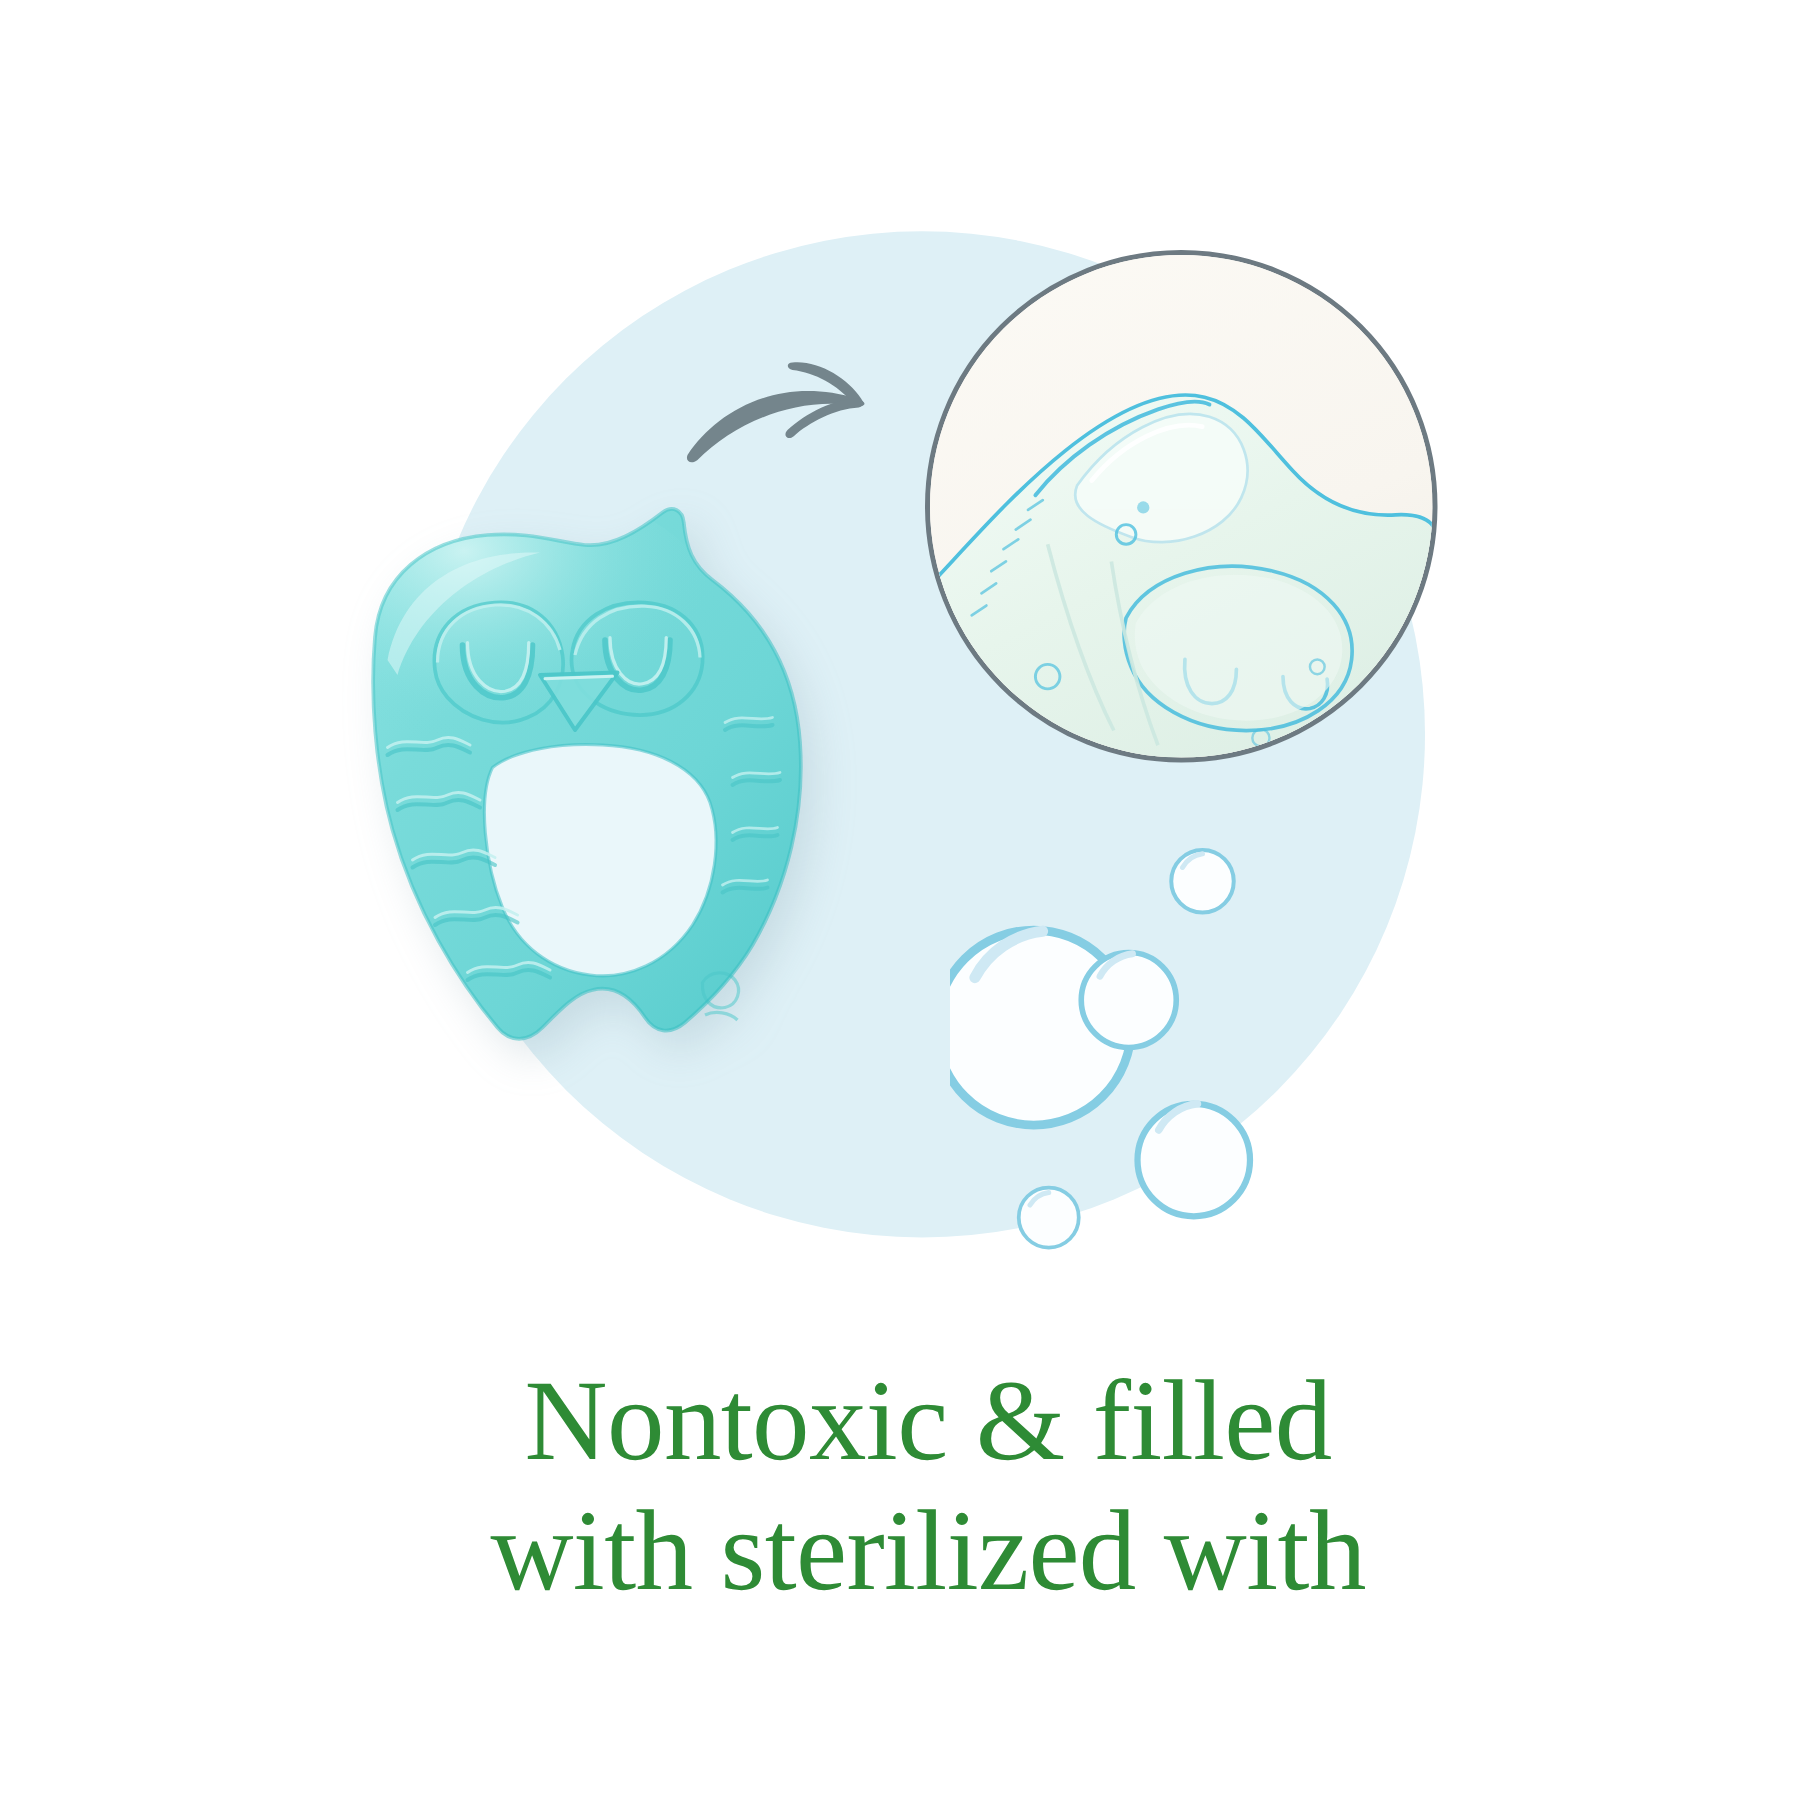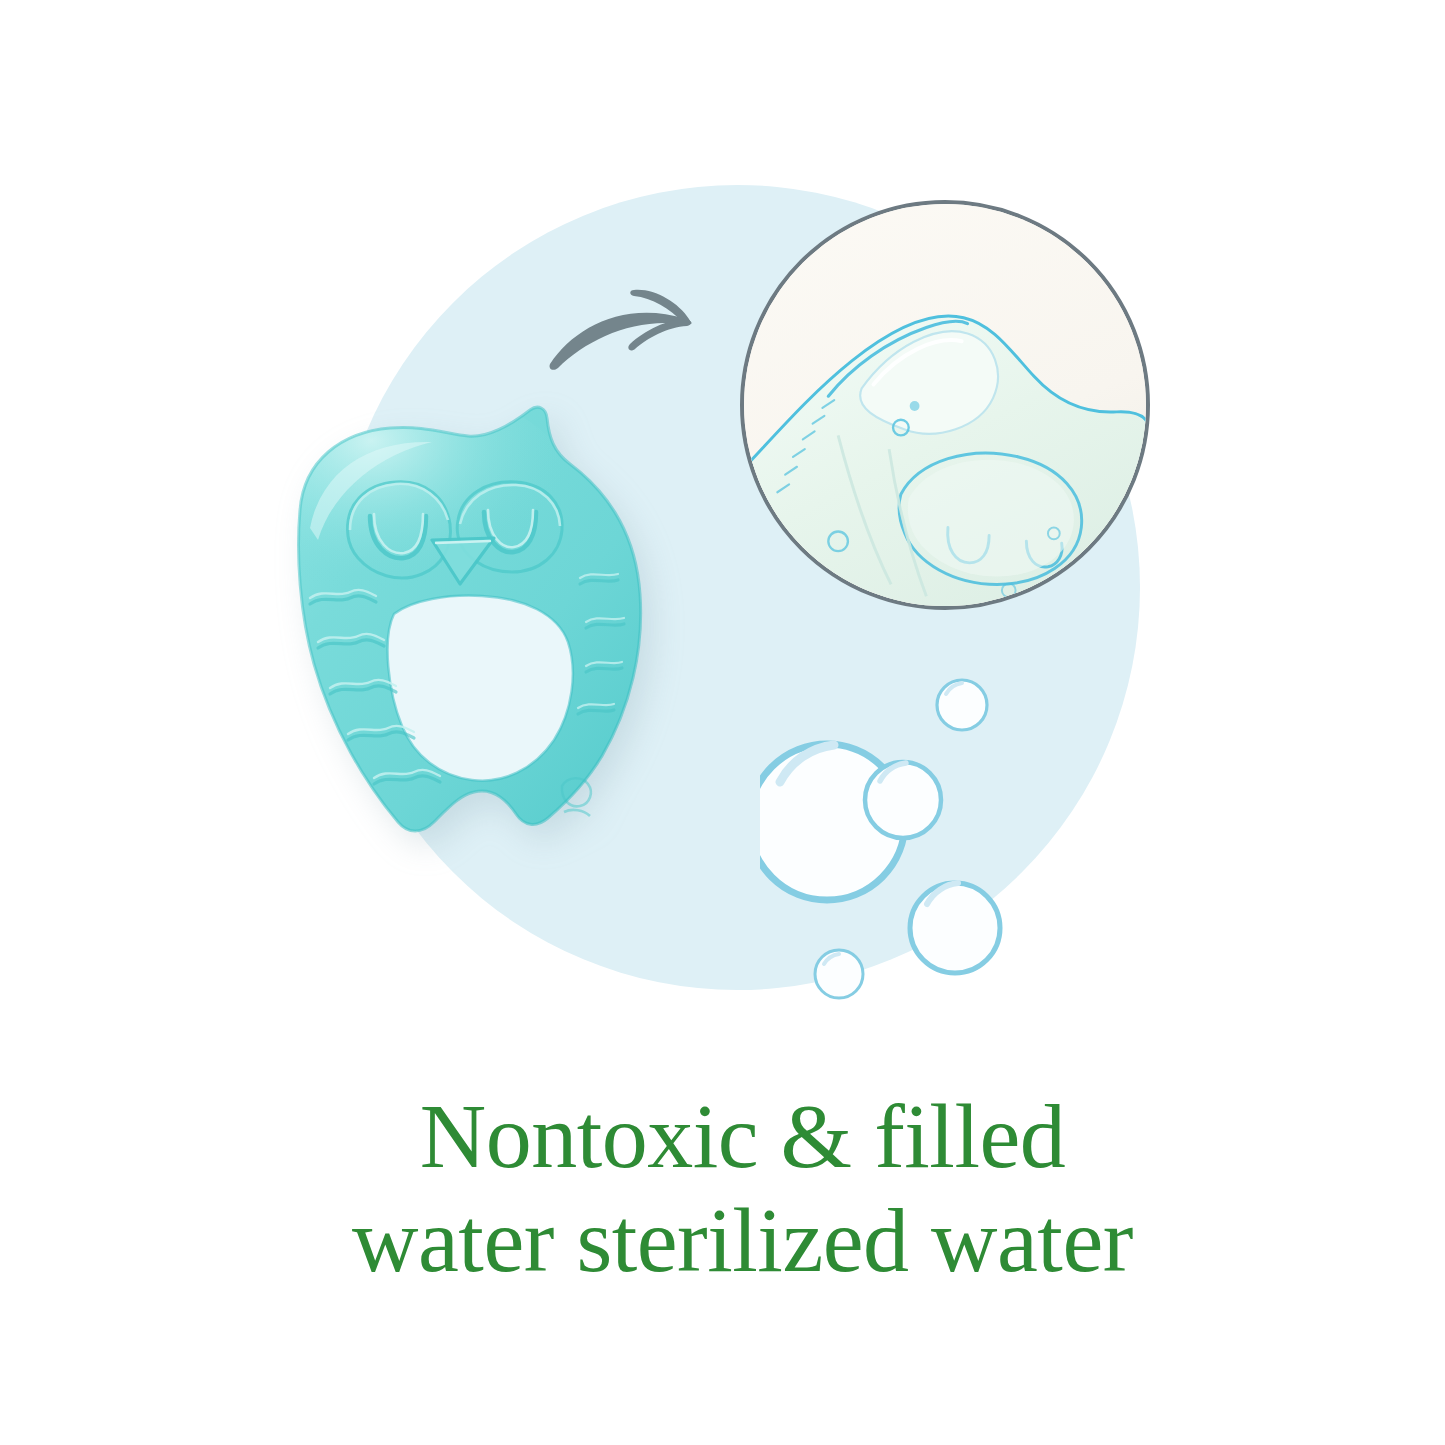--- a/index.html
+++ b/index.html
@@ -371,16 +371,16 @@
         <g fill="none" stroke="#CDE8E0" stroke-width="3" opacity="0.9">
           <path d="M96 236 C 110 290, 126 340, 150 388"></path>
           <path d="M148 250 C 156 304, 168 352, 186 400"></path>
         </g>
       </g>
     </svg>
   </div>
 
   <div class="caption">
     <span class="line">Nontoxic &amp; filled</span>
-    <span class="line">water sterilized water</span>
+    <span class="line">with sterilized with</span>
   </div>
 
 </div>
 
 </body></html>

